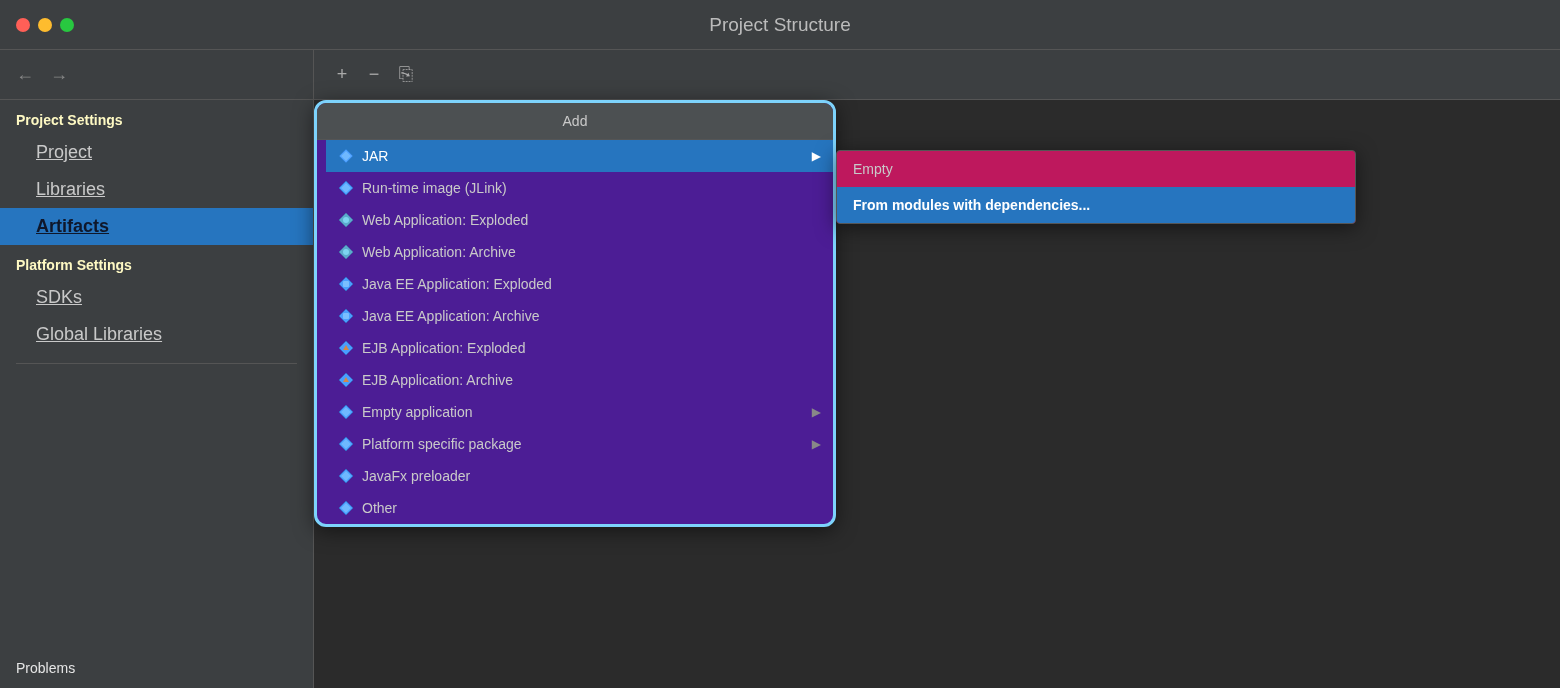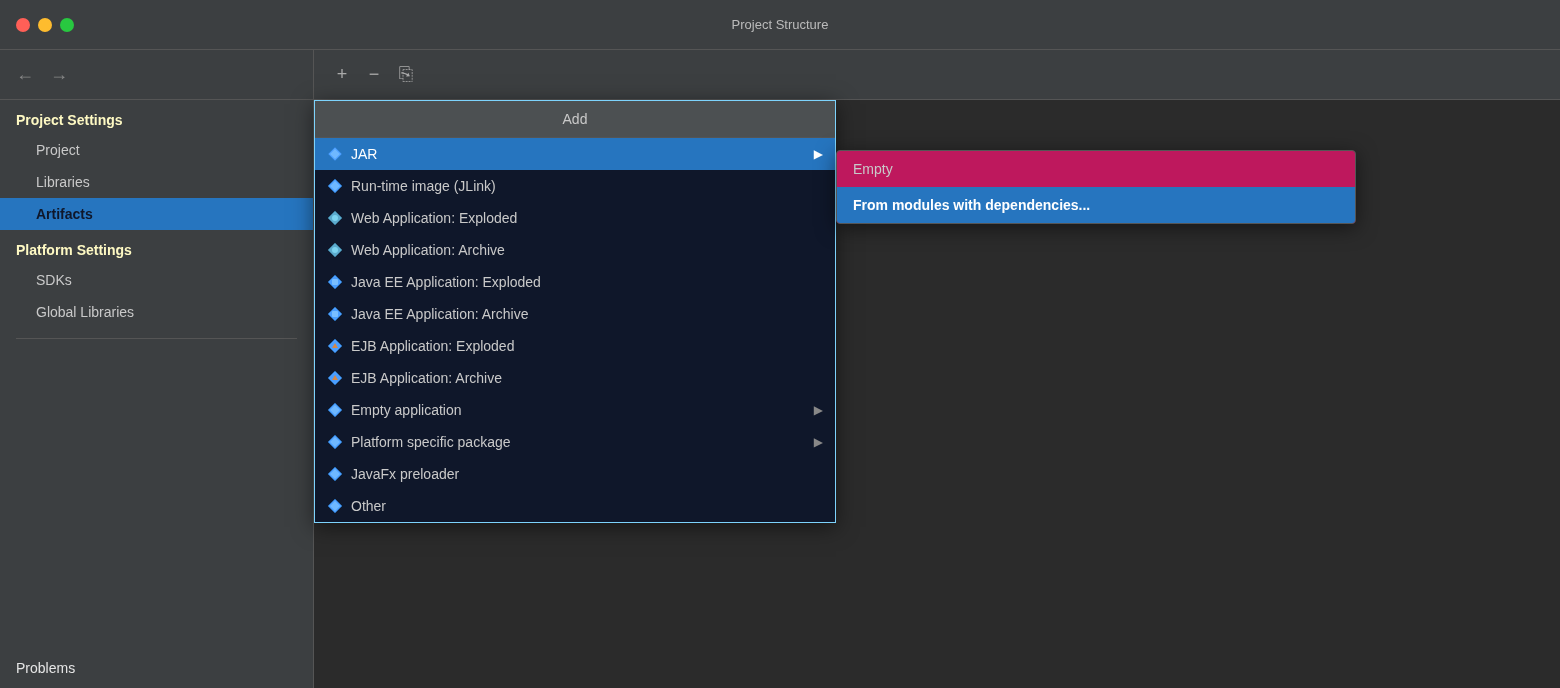--- a/index.html
+++ b/index.html
@@ -16,21 +16,21 @@
     .title-bar {
       height: 50px;
       background: #3c3f41;
       display: flex;
       align-items: center;
       justify-content: center;
       position: relative;
       border-bottom: 1px solid #555;
     }
     .title-bar-title {
-      font-size: 13px;
+      font-size: 19px;
       color: #bbbbbb;
       font-weight: 500;
     }
     .traffic-lights {
       position: absolute;
       left: 16px;
       display: flex;
       gap: 8px;
       align-items: center;
     }
@@ -64,23 +64,24 @@
       border-bottom: 1px solid #555;
     }
     .nav-arrow {
       font-size: 18px;
       color: #888;
       cursor: pointer;
       user-select: none;
     }
     .sidebar-item {
       padding: 8px 16px 8px 36px;
-      font-size: 14px;
+      font-size: 18px;
       color: #c9c9c9;
       cursor: pointer;
+      text-decoration: underline;
     }
     .sidebar-item.active {
       background: #2675bf;
       color: #0f172a;
       font-weight: 700;
     }
     .sidebar-group-header {
       padding: 12px 16px 6px 16px;
       font-size: 14px;
       color: #fef9c3;
@@ -134,43 +135,44 @@
     .dropdown-container {
       position: absolute;
       top: 50px;
       left: 0;
       z-index: 100;
     }
 
     
     .add-menu {
       width: 522px;
-      background: #0f172a;
-      border: 1px solid #7dd3fc;
-      border-radius: 0;
+      background: #4c1d95;
+      border: 3px solid #7dd3fc;
+      border-radius: 12px;
       box-shadow: 0 4px 20px rgba(0,0,0,0.5);
       overflow: hidden;
     }
     .add-menu-header {
       background: #4c5052;
       padding: 10px 16px;
       font-size: 14px;
       color: #c9c9c9;
       text-align: center;
       border-bottom: 1px solid #555;
     }
     .menu-item {
       display: flex;
       align-items: center;
       padding: 8px 12px;
       font-size: 14px;
       color: #c9c9c9;
       cursor: pointer;
       gap: 8px;
       position: relative;
+      margin-left: 9px;
     }
     .menu-item.highlighted {
       background: #2675bf;
       color: #ffffff;
     }
     .menu-item .arrow {
       position: absolute;
       right: 12px;
       font-size: 12px;
       color: #888;

